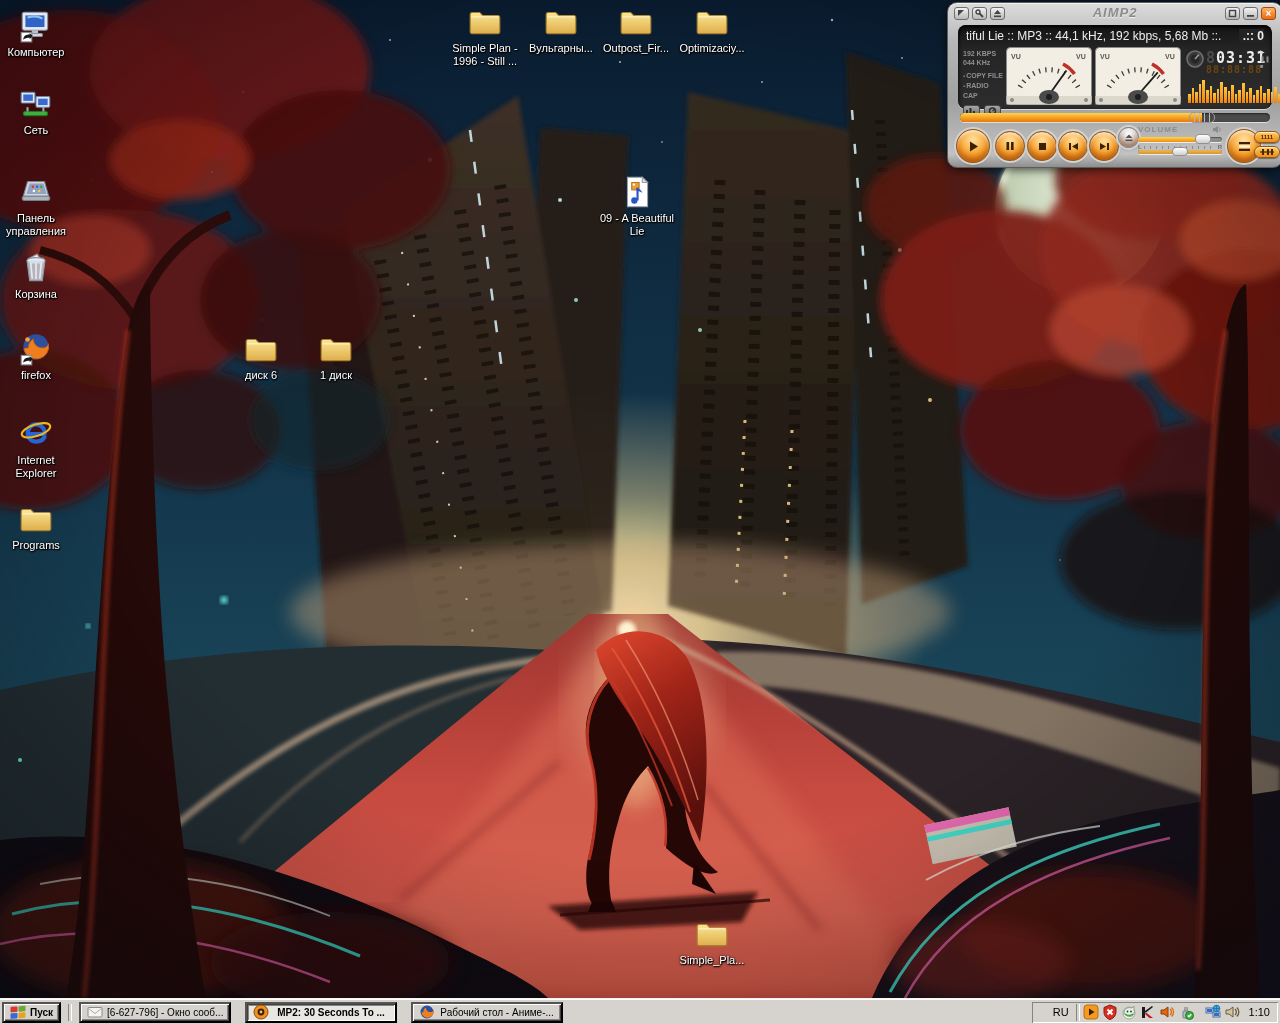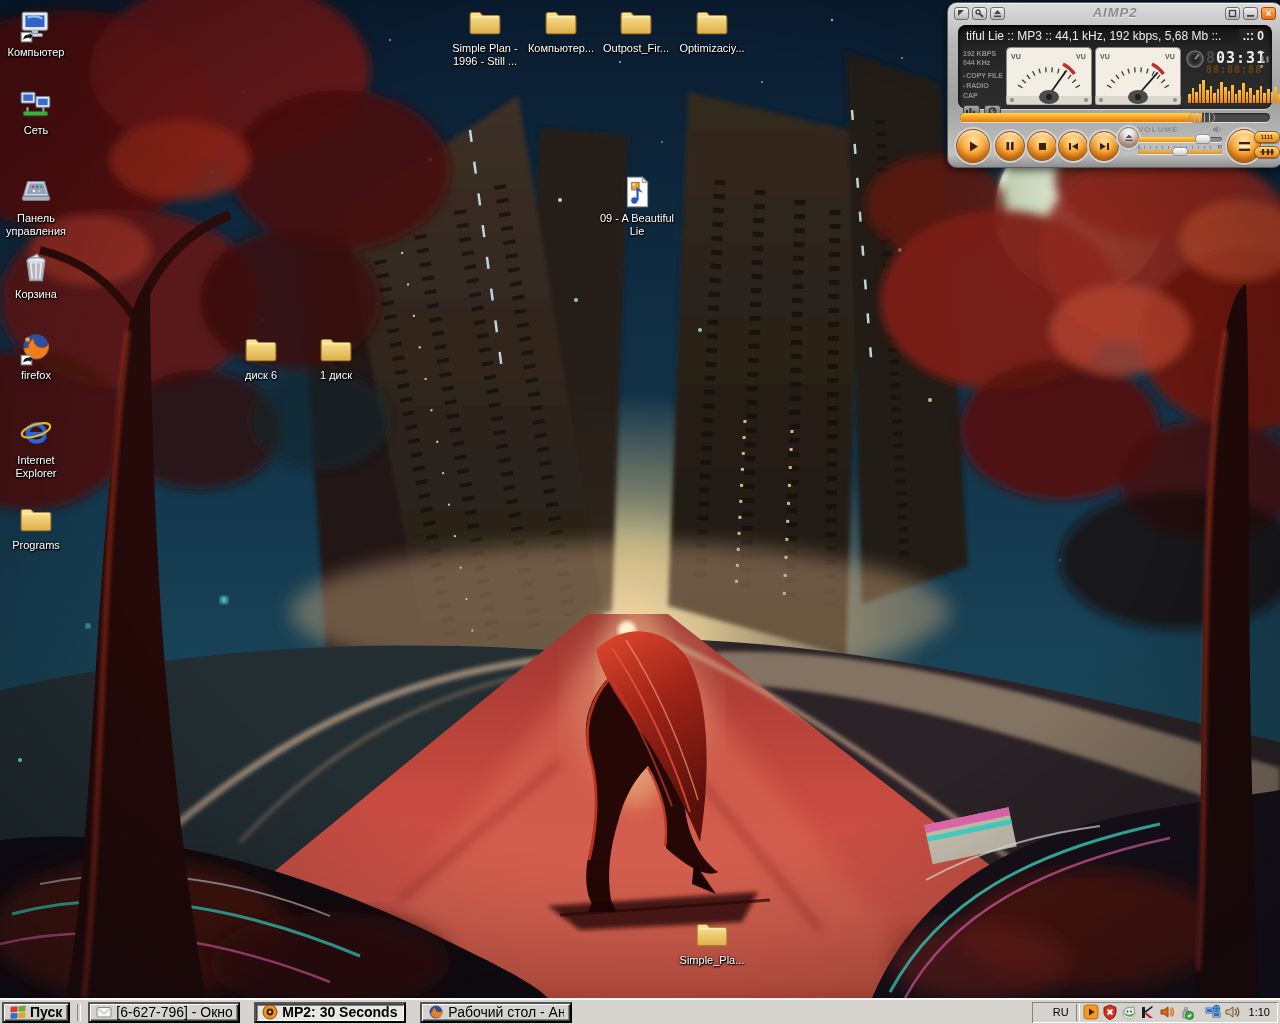--- a/index.html
+++ b/index.html
@@ -75,21 +75,21 @@
   .slider .handle{position:absolute;top:-3px;width:16px;height:10px;border-radius:4px;
     background:linear-gradient(180deg,#fff,#cfcfcf);border:1px solid #909090;box-sizing:border-box;}
   #balance-ticks{height:5px;margin:3px 0 0;display:flex;align-items:center;gap:2px;
     font-size:6px;color:#6f6f6f;font-weight:bold;line-height:5px;}
   #balance-ticks .dash{flex:1;height:3px;
     background:repeating-linear-gradient(90deg,#8a8a8a 0 1px,transparent 1px 6px);}
   
   #taskbar{position:absolute;left:0;top:998px;width:1280px;height:26px;background:#d6d3ce;
     border-top:1px solid #f6f5f1;box-shadow:inset 0 1px 0 #fff;display:flex;align-items:center;}
   .tk-btn{height:21px;margin:0 7px;background:#d6d3ce;display:flex;align-items:center;gap:4px;
-    padding:0 6px;font-size:14px;color:#000;box-sizing:border-box;
+    padding:0 6px;font-size:10px;color:#000;box-sizing:border-box;
     box-shadow:inset 1px 1px 0 #ffffff,inset -1px -1px 0 #404040,inset -2px -2px 0 #848484;}
   .tk-btn.active{font-weight:bold;background:#e9e7e1;
     box-shadow:inset 1px 1px 0 #404040,inset -1px -1px 0 #ffffff,inset 2px 2px 0 #848484;}
   #start{font-weight:bold;margin-left:2px;}
   .task{width:152px;}
   .task span{white-space:nowrap;overflow:hidden;flex:1;}
   #tray{margin-left:auto;height:21px;margin-right:2px;display:flex;align-items:center;gap:3px;
     padding:0 8px 0 17px;box-shadow:inset 1px 1px 0 #848484,inset -1px -1px 0 #fff;}
   #tray-lang{font-size:11px;padding:0 4px;}
   .tray-sep{width:2px;height:17px;border-left:1px solid #848484;border-right:1px solid #fff;}
@@ -402,21 +402,21 @@
           <div class="dicon-img"><svg viewBox="0 0 34 34">
               <defs>
                 <linearGradient id="fg" x1="0" y1="0" x2="0" y2="1">
                   <stop offset="0" stop-color="#fbe696"></stop>
                   <stop offset="1" stop-color="#dfae4a"></stop>
                 </linearGradient>
               </defs>
               <path d="M3,10 C3,8.9 3.9,8 5,8 H12 L15,11 H29 C30.1,11 31,11.9 31,13 V26 C31,27.1 30.1,28 29,28 H5 C3.9,28 3,27.1 3,26 Z" fill="url(#fg)" stroke="#a8812e"></path>
               <path d="M4,12 H30" stroke="#fff3c0" stroke-width="1.5" opacity=".8"></path>
             </svg></div>
-          <div class="dicon-label">Компьютер...</div>
+          <div class="dicon-label">Вульгарны...</div>
         </div>
         <div class="dicon" style="left: 598px; top: 4px;">
           <div class="dicon-img"><svg viewBox="0 0 34 34">
               <defs>
                 <linearGradient id="fg" x1="0" y1="0" x2="0" y2="1">
                   <stop offset="0" stop-color="#fbe696"></stop>
                   <stop offset="1" stop-color="#dfae4a"></stop>
                 </linearGradient>
               </defs>
               <path d="M3,10 C3,8.9 3.9,8 5,8 H12 L15,11 H29 C30.1,11 31,11.9 31,13 V26 C31,27.1 30.1,28 29,28 H5 C3.9,28 3,27.1 3,26 Z" fill="url(#fg)" stroke="#a8812e"></path>

